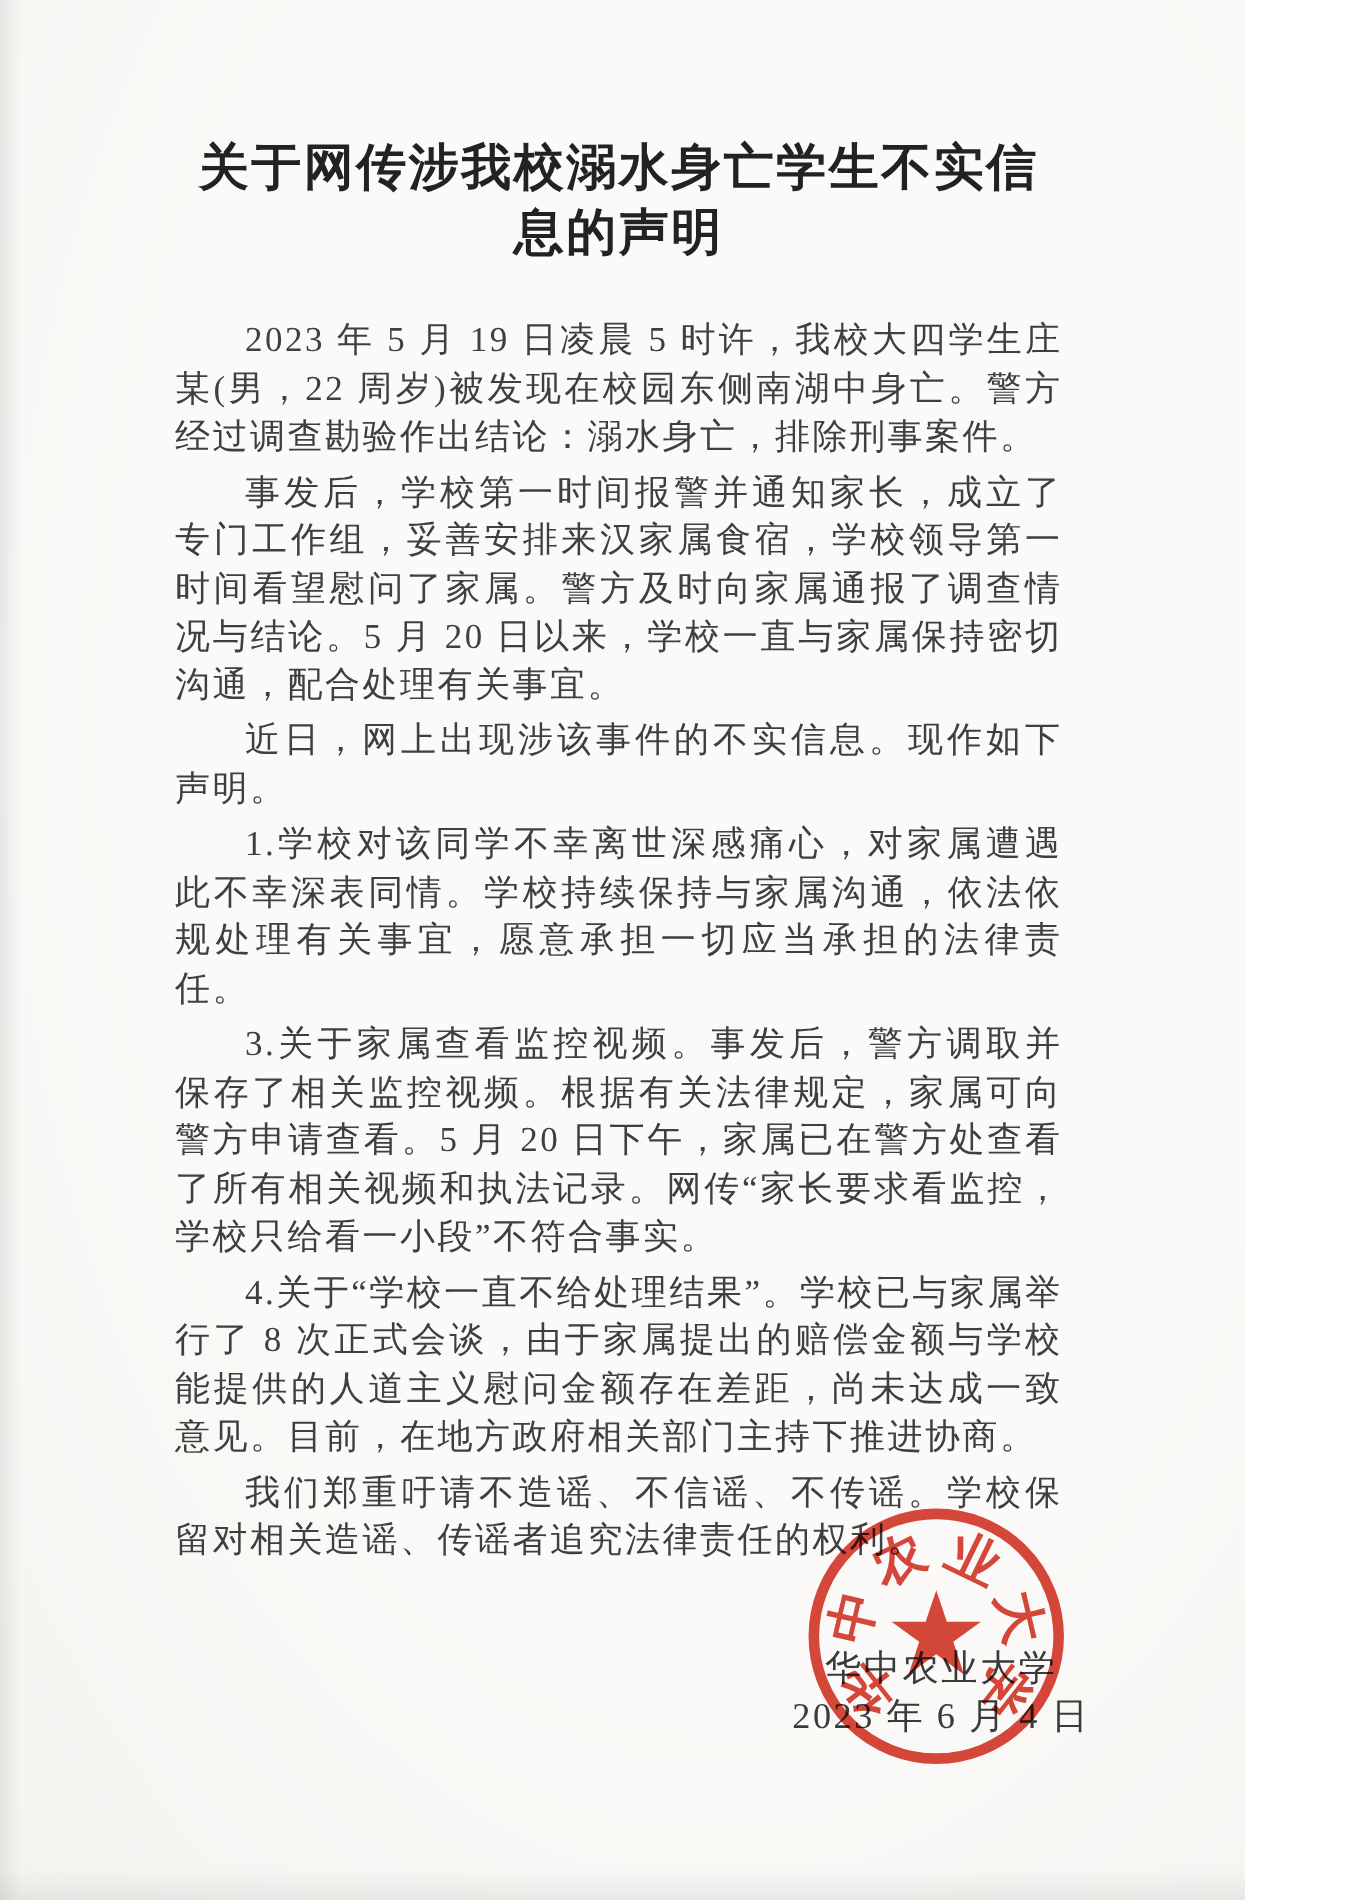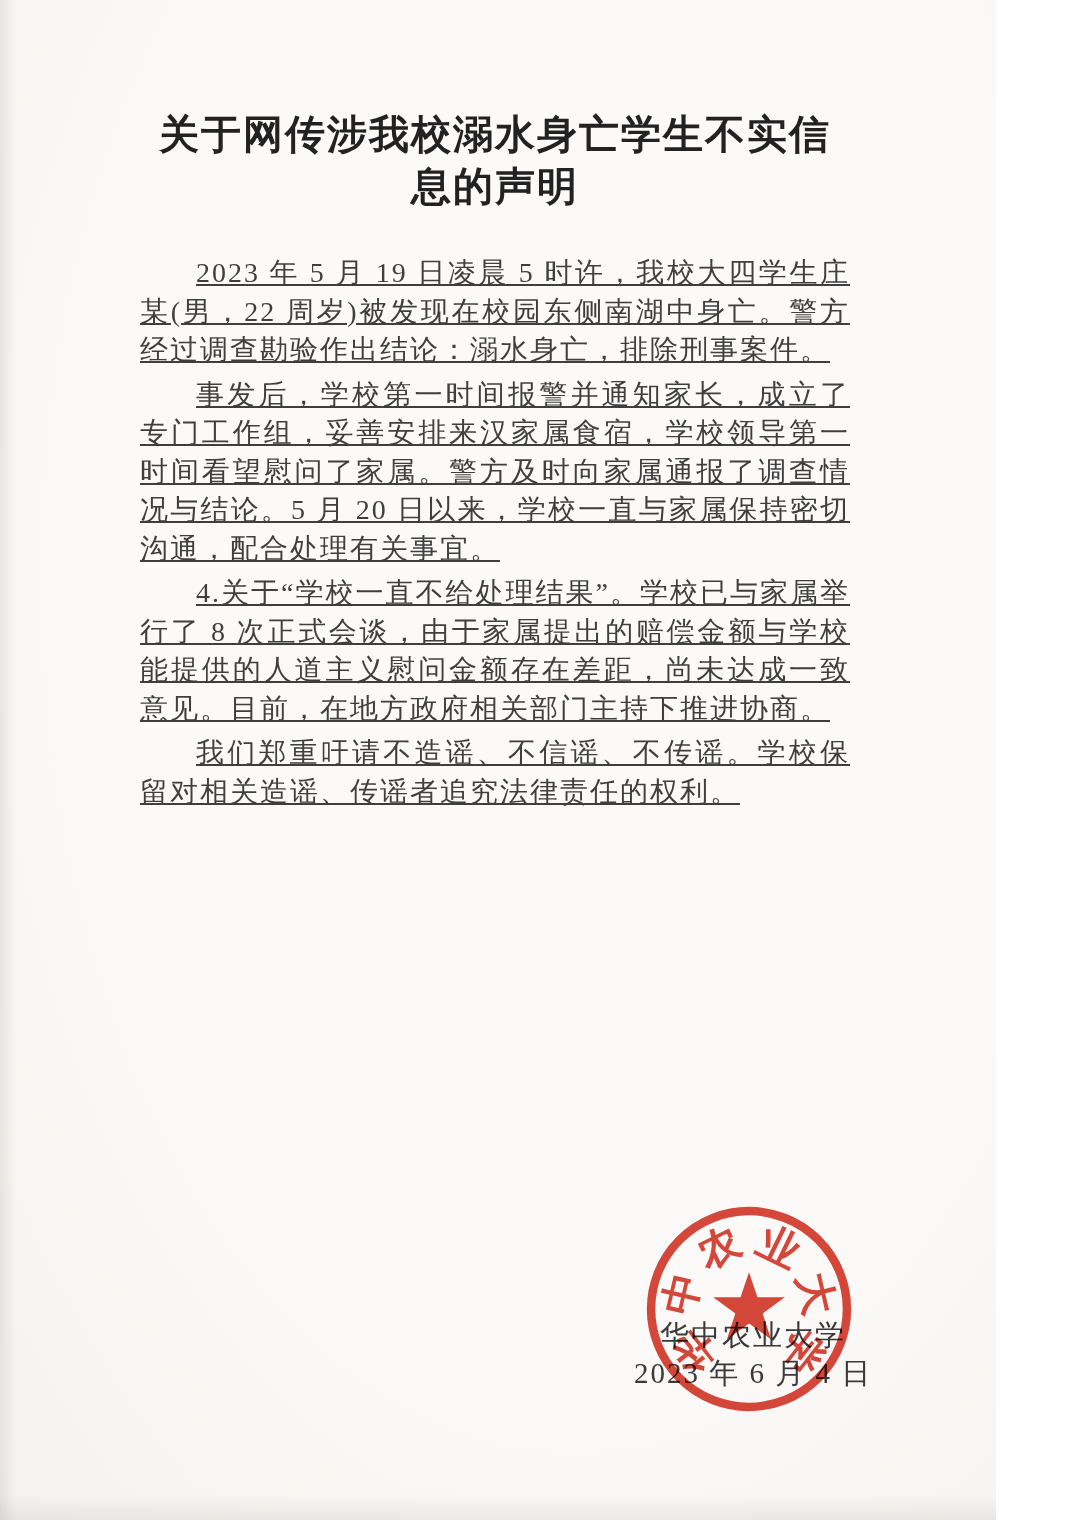--- a/index.html
+++ b/index.html
@@ -37,21 +37,20 @@
     margin:0 0 42px 0;
   }
   .para{
     margin:0 0 6px 0;
     font-size:28px;
     line-height:38.5px;
     letter-spacing:2px;
     text-align:justify;
     text-indent:2em;
     color:#3f3f3f;
-    text-decoration:underline;
   }
   .signature{
     position:absolute;
     top:1316px;left:598px;width:310px;
     text-align:center;
     font-size:29px;
     line-height:38px;
     letter-spacing:2px;
     color:#3a3a3a;
   }
@@ -69,20 +68,23 @@
 </style>
 </head>
 <body>
 
 <div class="page">
 
   <div class="content">
     <h1 class="doc-title">关于网传涉我校溺水身亡学生不实信息的声明</h1>
     <p class="para">2023 年 5 月 19 日凌晨 5 时许，我校大四学生庄某(男，22 周岁)被发现在校园东侧南湖中身亡。警方经过调查勘验作出结论：溺水身亡，排除刑事案件。</p>
     <p class="para">事发后，学校第一时间报警并通知家长，成立了专门工作组，妥善安排来汉家属食宿，学校领导第一时间看望慰问了家属。警方及时向家属通报了调查情况与结论。5 月 20 日以来，学校一直与家属保持密切沟通，配合处理有关事宜。</p>
+    <p class="para">近日，网上出现涉该事件的不实信息。现作如下声明。</p>
+    <p class="para">1.学校对该同学不幸离世深感痛心，对家属遭遇此不幸深表同情。学校持续保持与家属沟通，依法依规处理有关事宜，愿意承担一切应当承担的法律责任。</p>
+    <p class="para">3.关于家属查看监控视频。事发后，警方调取并保存了相关监控视频。根据有关法律规定，家属可向警方申请查看。5 月 20 日下午，家属已在警方处查看了所有相关视频和执法记录。网传“家长要求看监控，学校只给看一小段”不符合事实。</p>
     <p class="para">4.关于“学校一直不给处理结果”。学校已与家属举行了 8 次正式会谈，由于家属提出的赔偿金额与学校能提供的人道主义慰问金额存在差距，尚未达成一致意见。目前，在地方政府相关部门主持下推进协商。</p>
     <p class="para">我们郑重吁请不造谣、不信谣、不传谣。学校保留对相关造谣、传谣者追究法律责任的权利。</p>
   </div>
 
   <div class="signature">
     <div>华中农业大学</div>
     <div>2023 年 6 月 4 日</div>
   </div>
 
   <svg class="seal" viewBox="0 0 240 240" aria-hidden="true">

